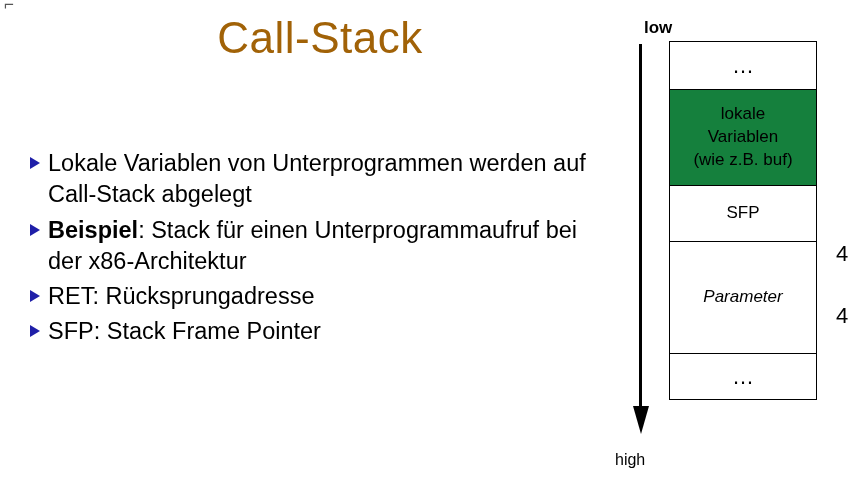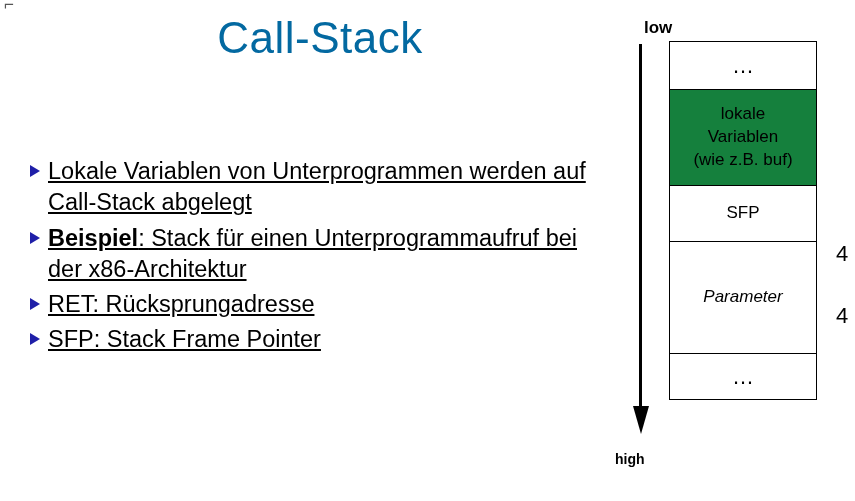--- a/index.html
+++ b/index.html
@@ -35,31 +35,30 @@
 
   .title {
     position: absolute;
     left: 0;
     top: 14px;
     width: 640px;
     text-align: center;
     font-size: 44px;
     line-height: 1.1;
     font-weight: normal;
-    color: #0369a1;
+    color: #a16207;
     letter-spacing: 0.5px;
   }
 
   
   .bullets {
     position: absolute;
     left: 22px;
-    top: 156px;
+    top: 148px;
     width: 580px;
-    text-decoration: underline;
   }
   .bullet-row {
     display: flex;
     align-items: flex-start;
     margin-bottom: 4px;
   }
   .bullet-marker {
     width: 26px;
     flex: 0 0 26px;
     padding-top: 9px;
@@ -123,22 +122,22 @@
     left: 622px;
     top: 18px;
     font-size: 17px;
     font-weight: bold;
     margin-left: 22px;
   }
   .lbl-high {
     position: absolute;
     left: 615px;
     top: 451px;
-    font-size: 14px;
-    font-weight: bold;
+    font-size: 16px;
+    font-weight: normal;
   }
 
   
   .arrow {
     position: absolute;
     left: 633px;
     top: 44px;
     width: 16px;
     height: 390px;
   }

